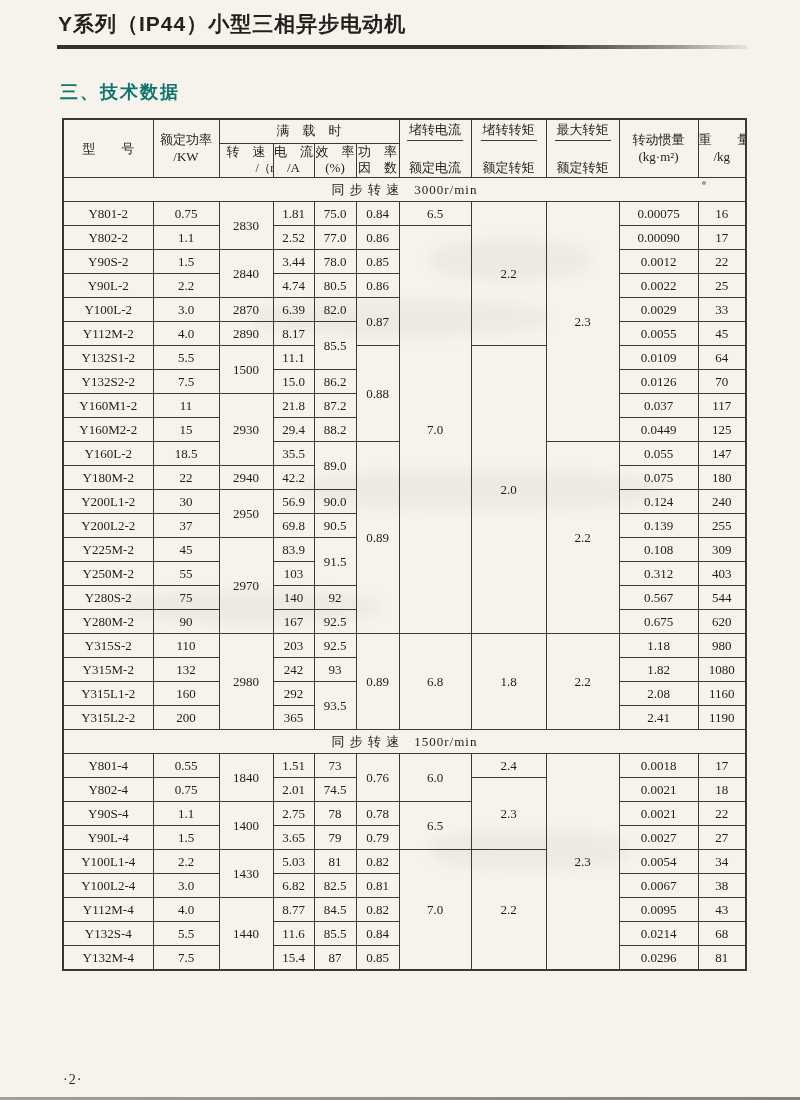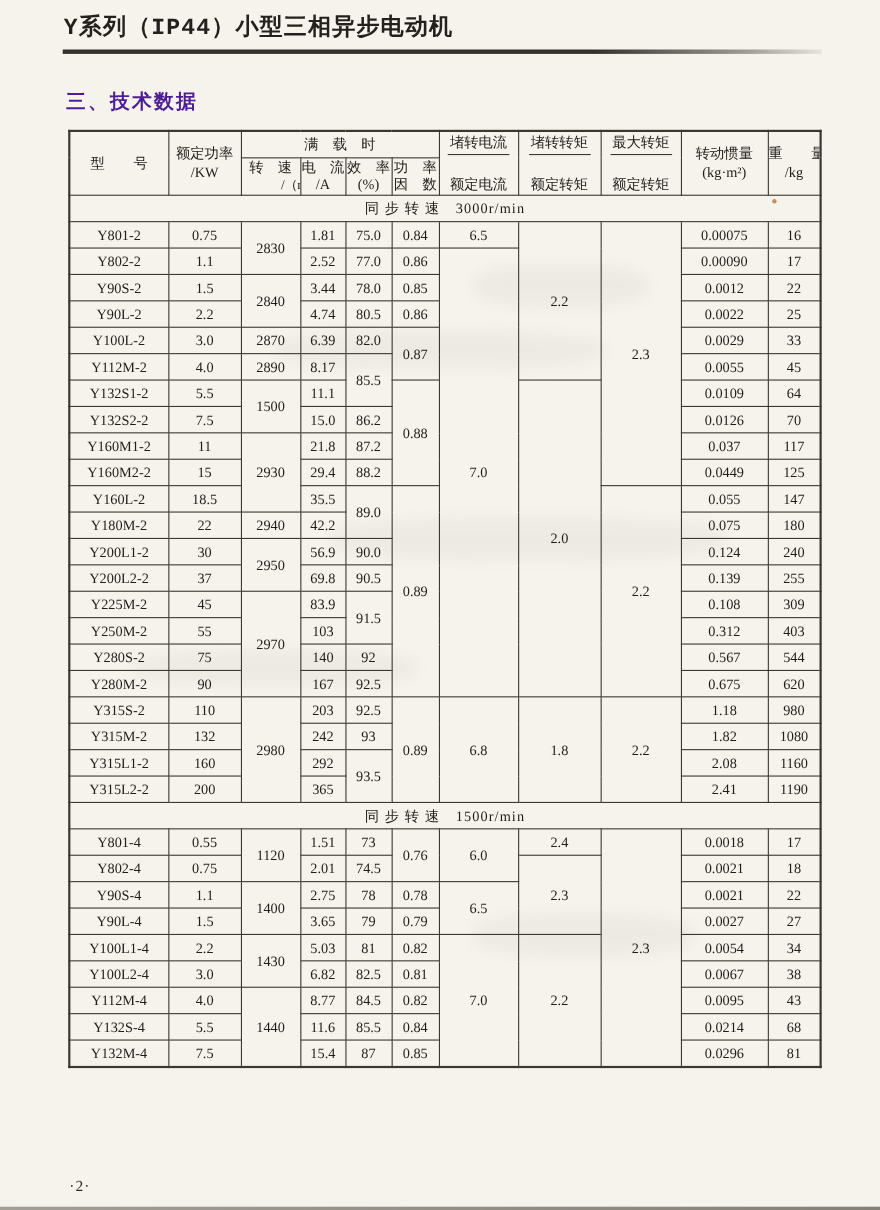--- a/index.html
+++ b/index.html
@@ -8,29 +8,29 @@
     background:#f6f3ec;
     font-family:"Liberation Serif","DejaVu Serif",serif;
     color:#201d1a;
   }
   
   .ghost{position:absolute;background:#8a8378;border-radius:40%;filter:blur(6px);opacity:.07;pointer-events:none;}
 
   .page-title{
     position:absolute;left:58px;top:10px;
     font-size:21px;font-weight:bold;letter-spacing:1px;color:#23201d;
-    font-family:Liberation Mono, monospace;
+    font-family:Liberation Sans, sans-serif;
   }
   .title-rule{
     position:absolute;left:57px;top:45px;width:690px;height:4px;
     background:linear-gradient(to right,#34312d 0%,#34312d 70%,rgba(52,49,45,.45) 90%,rgba(52,49,45,.08) 100%);
   }
   .section-heading{
     position:absolute;left:60px;top:80px;
-    font-size:18px;font-weight:bold;letter-spacing:2px;color:#4c1d95;
+    font-size:18px;font-weight:bold;letter-spacing:2px;color:#0f766e;
     font-family:"Liberation Sans","DejaVu Sans",sans-serif;
   }
 
   table.tech{
     position:absolute;left:62px;top:118px;
     border-collapse:collapse;table-layout:fixed;width:683px;
     font-size:13px;color:#1f1c19;
   }
   table.tech td,table.tech th{
     border:1px solid #3b3732;
@@ -335,21 +335,21 @@
         <td>365</td>
         <td>2.41</td>
         <td>1190</td>
       </tr>
       <tr class="section-row">
         <td colspan="11">同 步 转 速　1500r/min</td>
       </tr>
       <tr>
         <td class="model">Y801-4</td>
         <td>0.55</td>
-        <td rowspan="2">1120</td>
+        <td rowspan="2">1840</td>
         <td>1.51</td>
         <td>73</td>
         <td rowspan="2">0.76</td>
         <td rowspan="2">6.0</td>
         <td>2.4</td>
         <td rowspan="9">2.3</td>
         <td>0.0018</td>
         <td>17</td>
       </tr>
       <tr>

